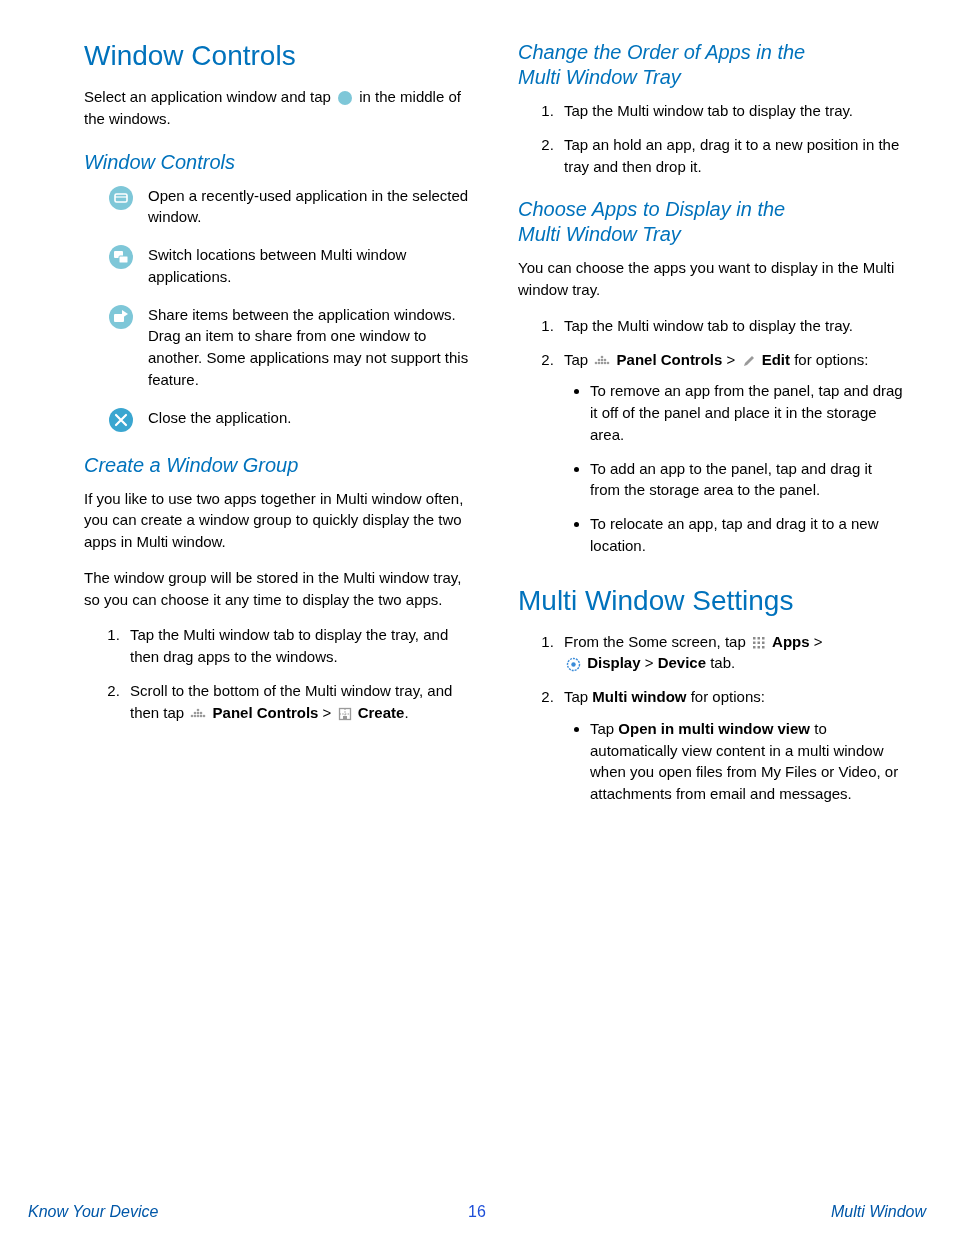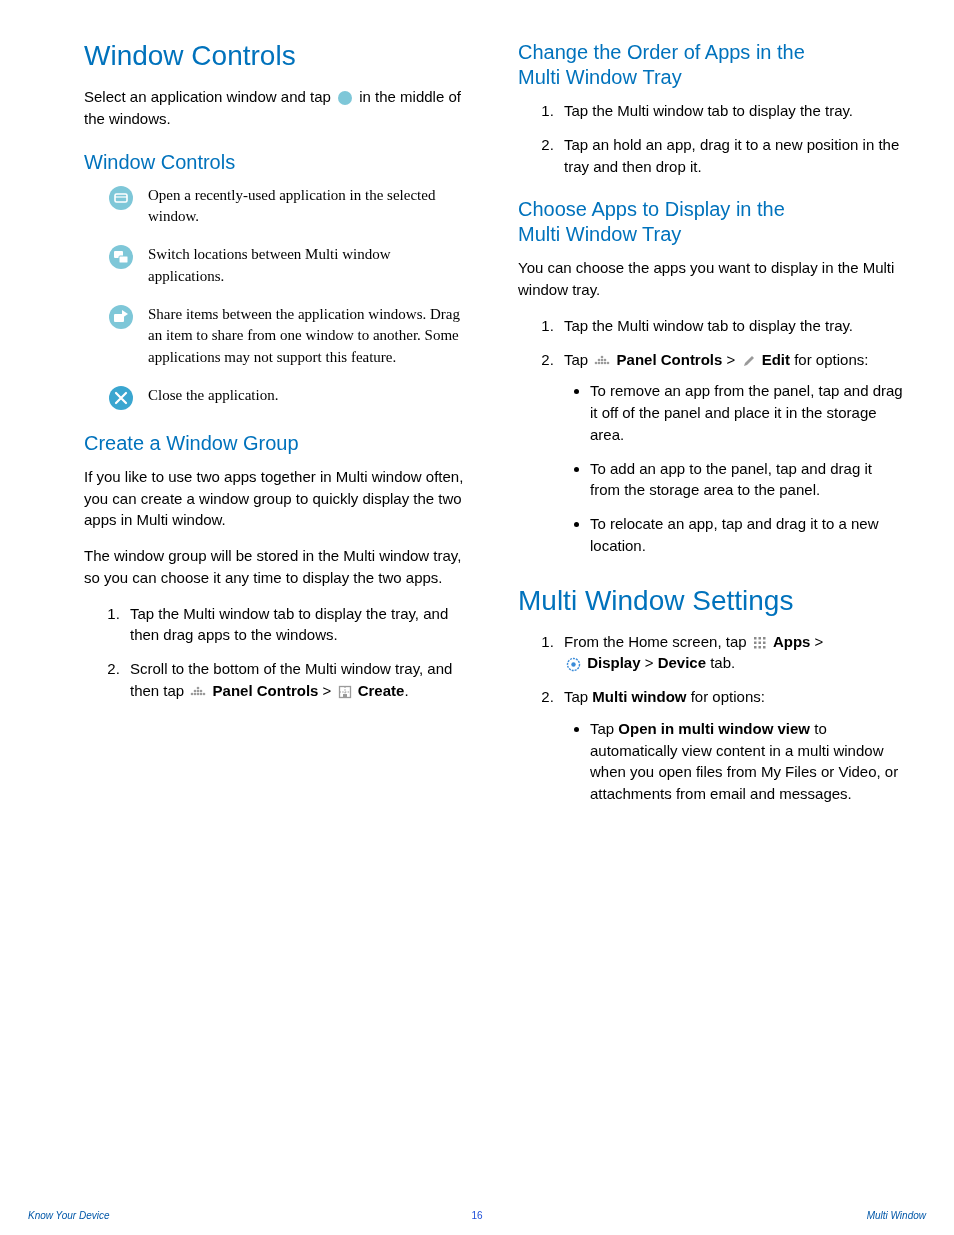--- a/index.html
+++ b/index.html
@@ -22,45 +22,46 @@
   }
   h1 {
     color: #0072bc;
     font-weight: 400;
     font-size: 28px;
     margin-bottom: 14px;
     line-height: 1.15;
   }
   h2.sub {
     color: #0072bc;
+    font-style: italic;
     font-weight: 400;
     font-size: 20px;
     margin-top: 20px;
     margin-bottom: 10px;
     line-height: 1.25;
   }
   p { line-height: 1.45; margin-bottom: 14px; }
   .icon-list { margin: 4px 0 8px 0; }
   .icon-row { display: flex; align-items: flex-start; gap: 14px; margin: 8px 0 16px 24px; }
   .icon-row .ic { flex: 0 0 26px; display:flex; justify-content:center; }
-  .icon-row .txt { flex: 1; line-height: 1.45; font-family: Liberation Serif, serif; }
+  .icon-row .txt { flex: 1; line-height: 1.45; }
   ol { list-style: decimal; padding-left: 40px; margin-bottom: 14px; }
   ol > li { padding-left: 6px; margin-bottom: 12px; line-height: 1.45; }
   ul.disc { list-style: disc; padding-left: 26px; margin-top: 10px; }
   ul.disc > li { margin-bottom: 12px; line-height: 1.45; }
   b { font-weight: 700; }
   .inline-icon { display:inline-block; vertical-align:middle; margin: 0 2px; }
   .footer {
     position: absolute;
     left: 0; right: 0; bottom: 14px;
     display: flex;
     justify-content: space-between;
     align-items: center;
     padding: 0 28px;
-    font-size: 10px;
+    font-size: 16px;
     color: #0057a8;
   }
   .footer .fl { font-style: italic; }
   .footer .fc { position:absolute; left:50%; transform:translateX(-50%); color:#1d4ed8; font-style: normal;}
   .footer .fr { font-style: italic; }
   svg { display:block; }
 </style>
 </head>
 <body>
 
@@ -211,21 +212,21 @@
           <li>To remove an app from the panel, tap and drag it off of the panel and place it in the storage area.</li>
           <li>To add an app to the panel, tap and drag it from the storage area to the panel.</li>
           <li>To relocate an app, tap and drag it to a new location.</li>
         </ul>
       </li>
     </ol>
 
     <h1 style="margin-top:28px">Multi Window Settings</h1>
     <ol>
       <li>
-        <span>From the Home screen, tap </span>
+        <span>From the Some screen, tap </span>
         <span class="inline-icon">
           <svg width="14" height="14">
               <g fill="#8a8a8a">
                 <rect x="1" y="1" width="2.5" height="2.5"></rect>
                 <rect x="5.5" y="1" width="2.5" height="2.5"></rect>
                 <rect x="10" y="1" width="2.5" height="2.5"></rect>
                 <rect x="1" y="5.5" width="2.5" height="2.5"></rect>
                 <rect x="5.5" y="5.5" width="2.5" height="2.5"></rect>
                 <rect x="10" y="5.5" width="2.5" height="2.5"></rect>
                 <rect x="1" y="10" width="2.5" height="2.5"></rect>

